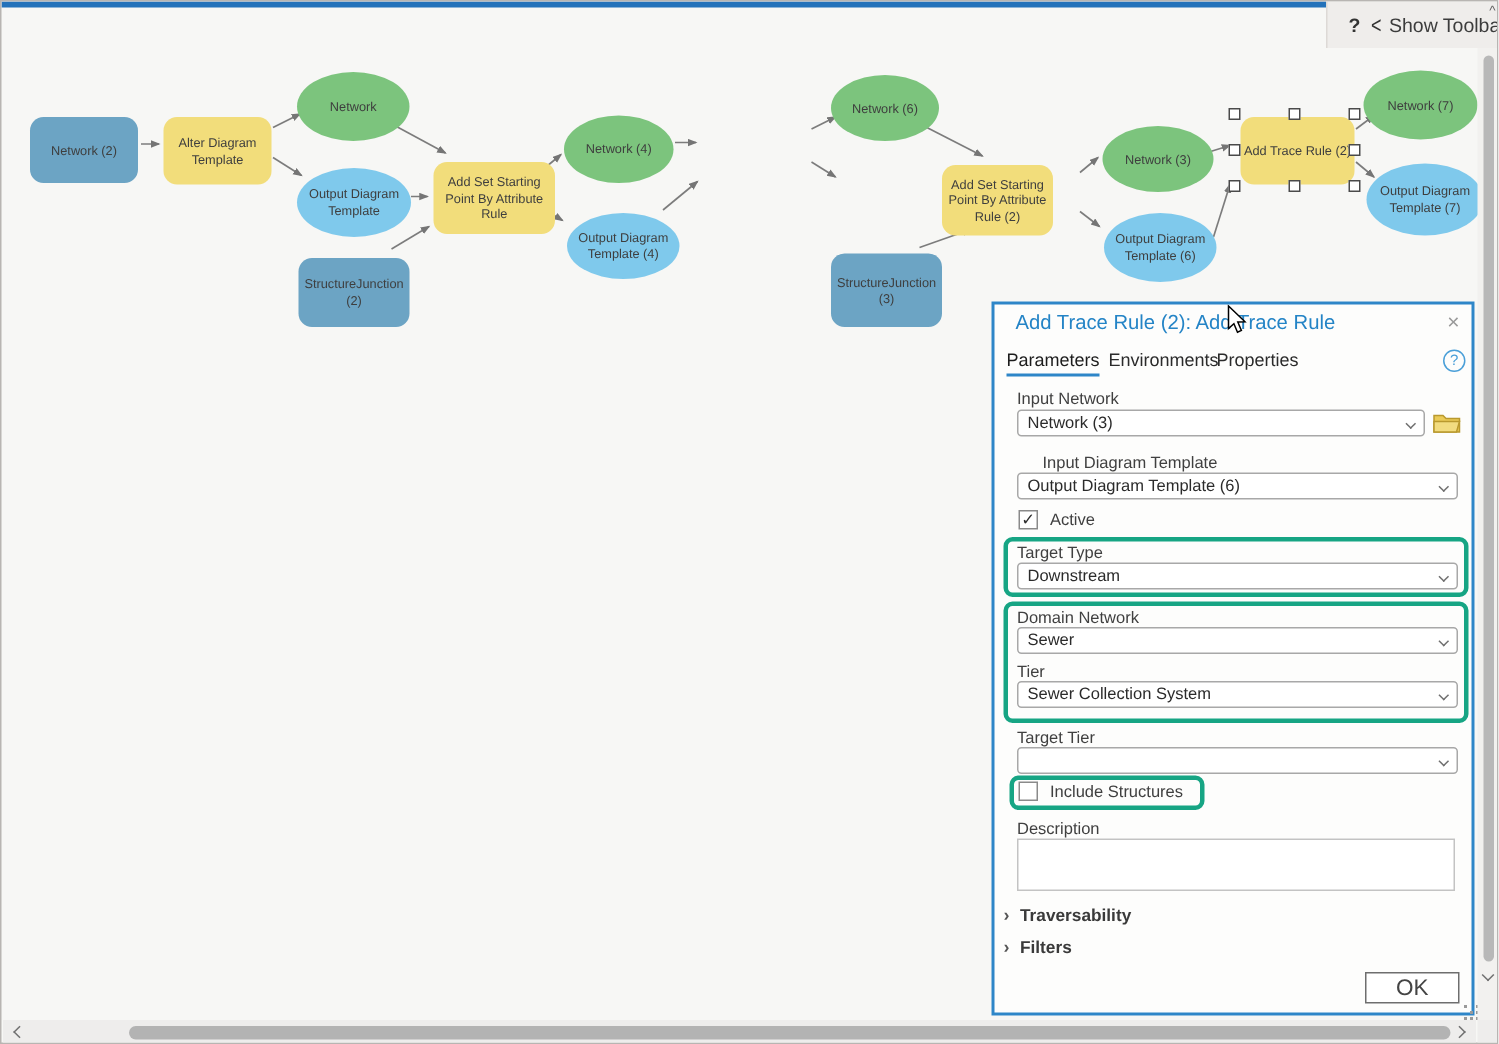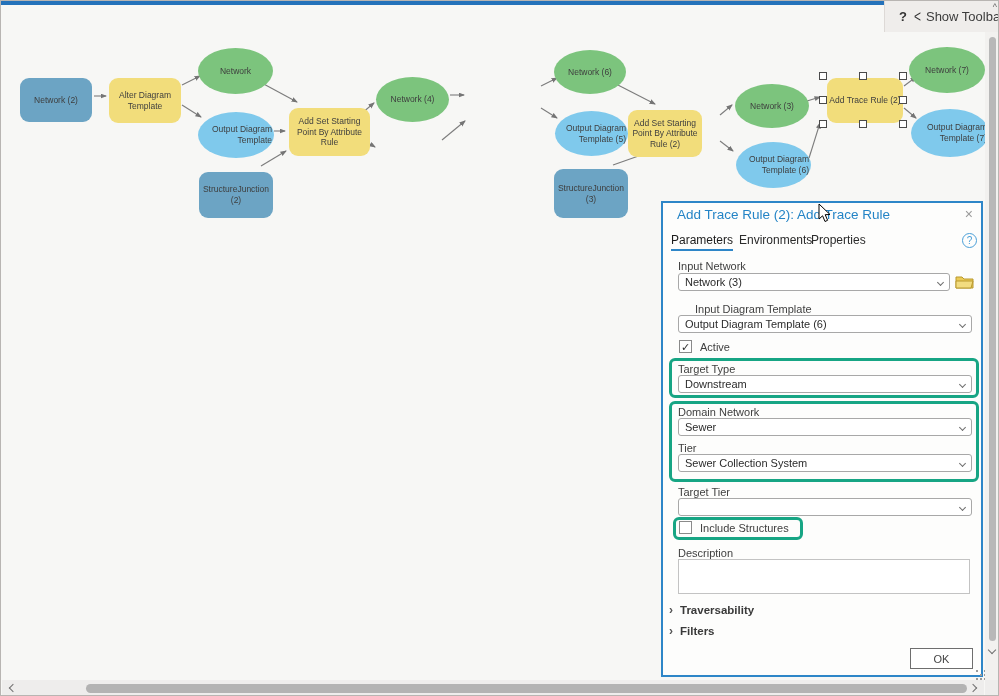--- a/index.html
+++ b/index.html
@@ -13,21 +13,21 @@
   .toolbar-strip .pin { position:absolute; right:3px; top:1px; font-size:9px; color:#666; }
 
   .canvas { position:absolute; left:0; top:4px; width:984px; height:675px; z-index:1; }
   .edges { position:absolute; left:0; top:0; pointer-events:none; }
 
   .node { position:absolute; display:flex; align-items:center; justify-content:center; text-align:center;
           font-size:8.5px; line-height:1.25; color:#3e3e3e; z-index:2; padding:1px 2px; }
   .nrect  { border-radius:9px;  background:#6CA4C4; }
   .ntool  { border-radius:9px;  background:#F2DD7B; }
   .ngreen { border-radius:50%; background:#7CC47D;text-align:center; }
-  .nblue  { border-radius:50%; background:#7FC9EC;text-align:right; }
+  .nblue  { border-radius:50%; background:#7FC9EC; }
 
   .handle { position:absolute; width:8px; height:8px; background:#fff; border:1px solid #4a4a4a; z-index:3; }
 
   .dialog { position:absolute; left:660px; top:200px; width:322px; height:476px; background:#fdfdfc;
             border:2px solid #2e86c8; z-index:10; }
   .dlg-title { position:absolute; left:14px; top:4px; font-size:13.5px; color:#2484c6; }
   .dlg-close { position:absolute; right:8px; top:3px; font-size:14px; color:#9a9a9a; cursor:default; }
   .tab { position:absolute; top:30px; font-size:12px; color:#2b2b2b; }
   .tab.active { color:#1c1c1c; }
   .tab-underline { position:absolute; left:8px; top:46px; width:62px; height:2px; background:#2e86c8; }
@@ -38,21 +38,21 @@
            font-size:11px; color:#2b2b2b; display:flex; align-items:center; padding:0 16px 0 6px; }
   .combo .chev { position:absolute; right:6px; top:6px; width:5px; height:5px; border-right:1px solid #6f6f6f;
                  border-bottom:1px solid #6f6f6f; transform:rotate(45deg); }
   .cbx { position:absolute; width:13px; height:13px; background:#fff; border:1px solid #8a8a8a;
          font-size:11px; line-height:12px; text-align:center; color:#2e2e2e; }
   .greenbox { position:absolute; border:3px solid #17a584; border-radius:6px; background:transparent; }
   .txtarea { position:absolute; background:#fff; border:1px solid #c3c3c3; resize:none; font-family:inherit; font-size:11px; }
   .expander { position:absolute; font-size:11.5px; font-weight:bold; color:#3a3a3a; }
   .expander .arr { font-weight:bold; color:#555; margin-right:7px; font-size:12px; }
   .ok-btn { position:absolute; left:247px; top:445px; width:63px; height:21px; background:#fff;
-            border:1px solid #6e6e6e; font-size:11px; color:#444; font-family:inherit; }
+            border:1px solid #6e6e6e; font-size:15px; color:#444; font-family:inherit; }
   .grip { position:absolute; right:3px; bottom:3px; width:2px; height:2px; background:#9a9a9a;
           box-shadow:8px 0 0 #9a9a9a, 4px 4px 0 #9a9a9a, 8px 4px 0 #9a9a9a, 0 8px 0 #9a9a9a, 4px 8px 0 #9a9a9a, 8px 8px 0 #9a9a9a; }
 
   .hscroll { position:absolute; left:1px; top:679px; width:982px; height:16px; background:#eeedec; z-index:20; }
   .hthumb { position:absolute; left:84px; top:4px; width:881px; height:9px; background:#b3b3b3; border-radius:5px; }
   .vscroll { position:absolute; left:984px; top:31px; width:15px; height:648px; background:#f2f1ef; z-index:20; }
   .vthumb { position:absolute; left:4px; top:5px; width:7px; height:604px; background:#b8b8b8; border-radius:4px; }
   .corner { position:absolute; left:984px; top:679px; width:15px; height:17px; background:#eeedec; z-index:20; }
   .chev-l, .chev-r, .chev-d { position:absolute; width:6px; height:6px; border-left:1.5px solid #707070; border-bottom:1.5px solid #707070; }
   .chev-l { left:8px; top:5px; transform:rotate(45deg); }
@@ -121,25 +121,25 @@
       </div>
     <div class="node nrect" style="left:198px;top:167px;width:74px;height:46px">
         <span>StructureJunction (2)</span>
       </div>
     <div class="node ntool" style="left:288px;top:103px;width:81px;height:48px">
         <span>Add Set Starting Point By Attribute Rule</span>
       </div>
     <div class="node ngreen" style="left:375px;top:72px;width:73px;height:45px">
         <span>Network (4)</span>
       </div>
+    <div class="node nblue" style="left:377px;top:137px;width:75px;height:44px">
+        <span>Output Diagram Template (4)</span>
+      </div>
     <div class="node ngreen" style="left:553px;top:45px;width:72px;height:44px">
         <span>Network (6)</span>
-      </div>
-    <div class="node nblue" style="left:554px;top:106px;width:73px;height:45px">
-        <span>Output Diagram Template (5)</span>
       </div>
     <div class="node nrect" style="left:553px;top:164px;width:74px;height:49px">
         <span>StructureJunction (3)</span>
       </div>
     <div class="node ntool" style="left:627px;top:105px;width:74px;height:47px">
         <span>Add Set Starting Point By Attribute Rule (2)</span>
       </div>
     <div class="node ngreen" style="left:734px;top:79px;width:74px;height:44px">
         <span>Network (3)</span>
       </div>

